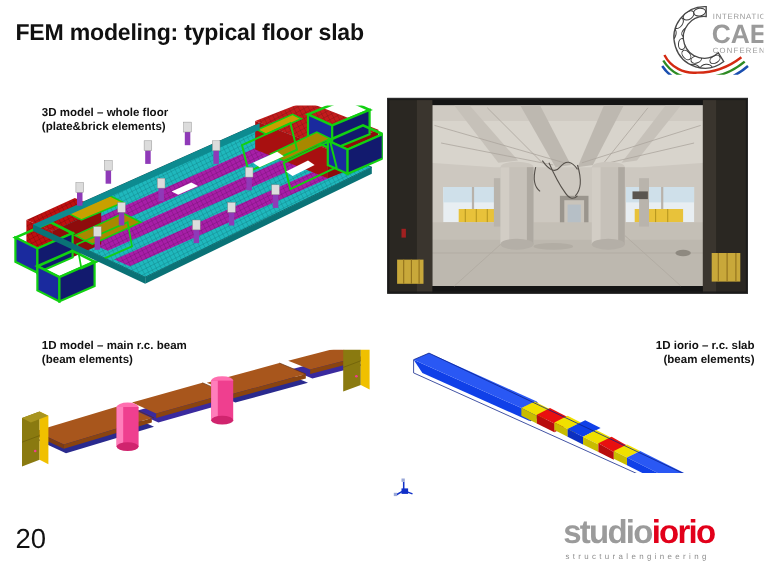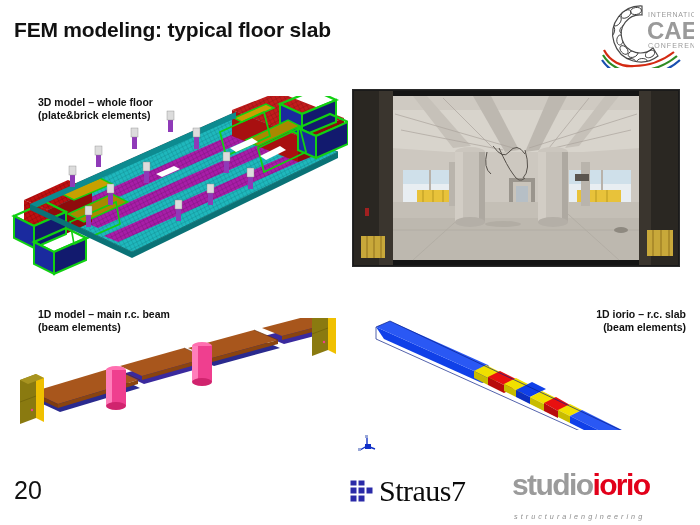--- a/index.html
+++ b/index.html
@@ -46,21 +46,21 @@
   .straus .word{font-family:"Liberation Serif",serif;font-size:30px;
                 color:#0b0b0b;letter-spacing:-0.5px;line-height:1;}
 
   
   .iorio{position:absolute;left:512px;top:470px;width:176px;}
   .iorio .main{font-size:30px;font-weight:bold;line-height:30px;
                letter-spacing:-1.6px;}
   .iorio .s1{color:#9b9b9b;}
   .iorio .s2{color:#e2001a;}
   .iorio .sub{font-size:7.2px;color:#8e8e8e;letter-spacing:3.05px;
-              margin-top:12px;margin-left:2px;white-space:nowrap;font-style:italic;}
+              margin-top:1px;margin-left:2px;white-space:nowrap;}
 </style>
 </head>
 <body>
 
 <div class="slide">
 
   <div class="title">FEM modeling: typical floor slab</div>
 
   <div class="cae-logo">
     <svg width="104" height="66" viewBox="0 0 104 66">
@@ -482,35 +482,19 @@
     <div>(beam elements)</div>
   </div>
 
   <div class="cap cap-slab">
     <div>1D iorio – r.c. slab</div>
     <div>(beam elements)</div>
   </div>
 
   <div class="pagenum">20</div>
 
-  <div class="straus">
-    <span class="grid">
-      <svg width="26" height="22" viewBox="0 0 26 22">
-        <g fill="#2a2aa8" stroke="#ffffff" stroke-width="1">
-          <rect x="0" y="0" width="7" height="6"></rect>
-          <rect x="8" y="0" width="7" height="6"></rect>
-          <rect x="0" y="7" width="7" height="7"></rect>
-          <rect x="8" y="7" width="7" height="7"></rect>
-          <rect x="16" y="7" width="7" height="7"></rect>
-          <rect x="0" y="15" width="7" height="7"></rect>
-          <rect x="8" y="15" width="7" height="7"></rect>
-        </g>
-      </svg>
-    </span>
-    <span class="word">Straus7</span>
-  </div>
 
   <div class="iorio">
     <div class="main"><span class="s1">studio</span><span class="s2">iorio</span></div>
     <div class="sub">structuralengineering</div>
   </div>
 
 </div>
 
 </body></html>

